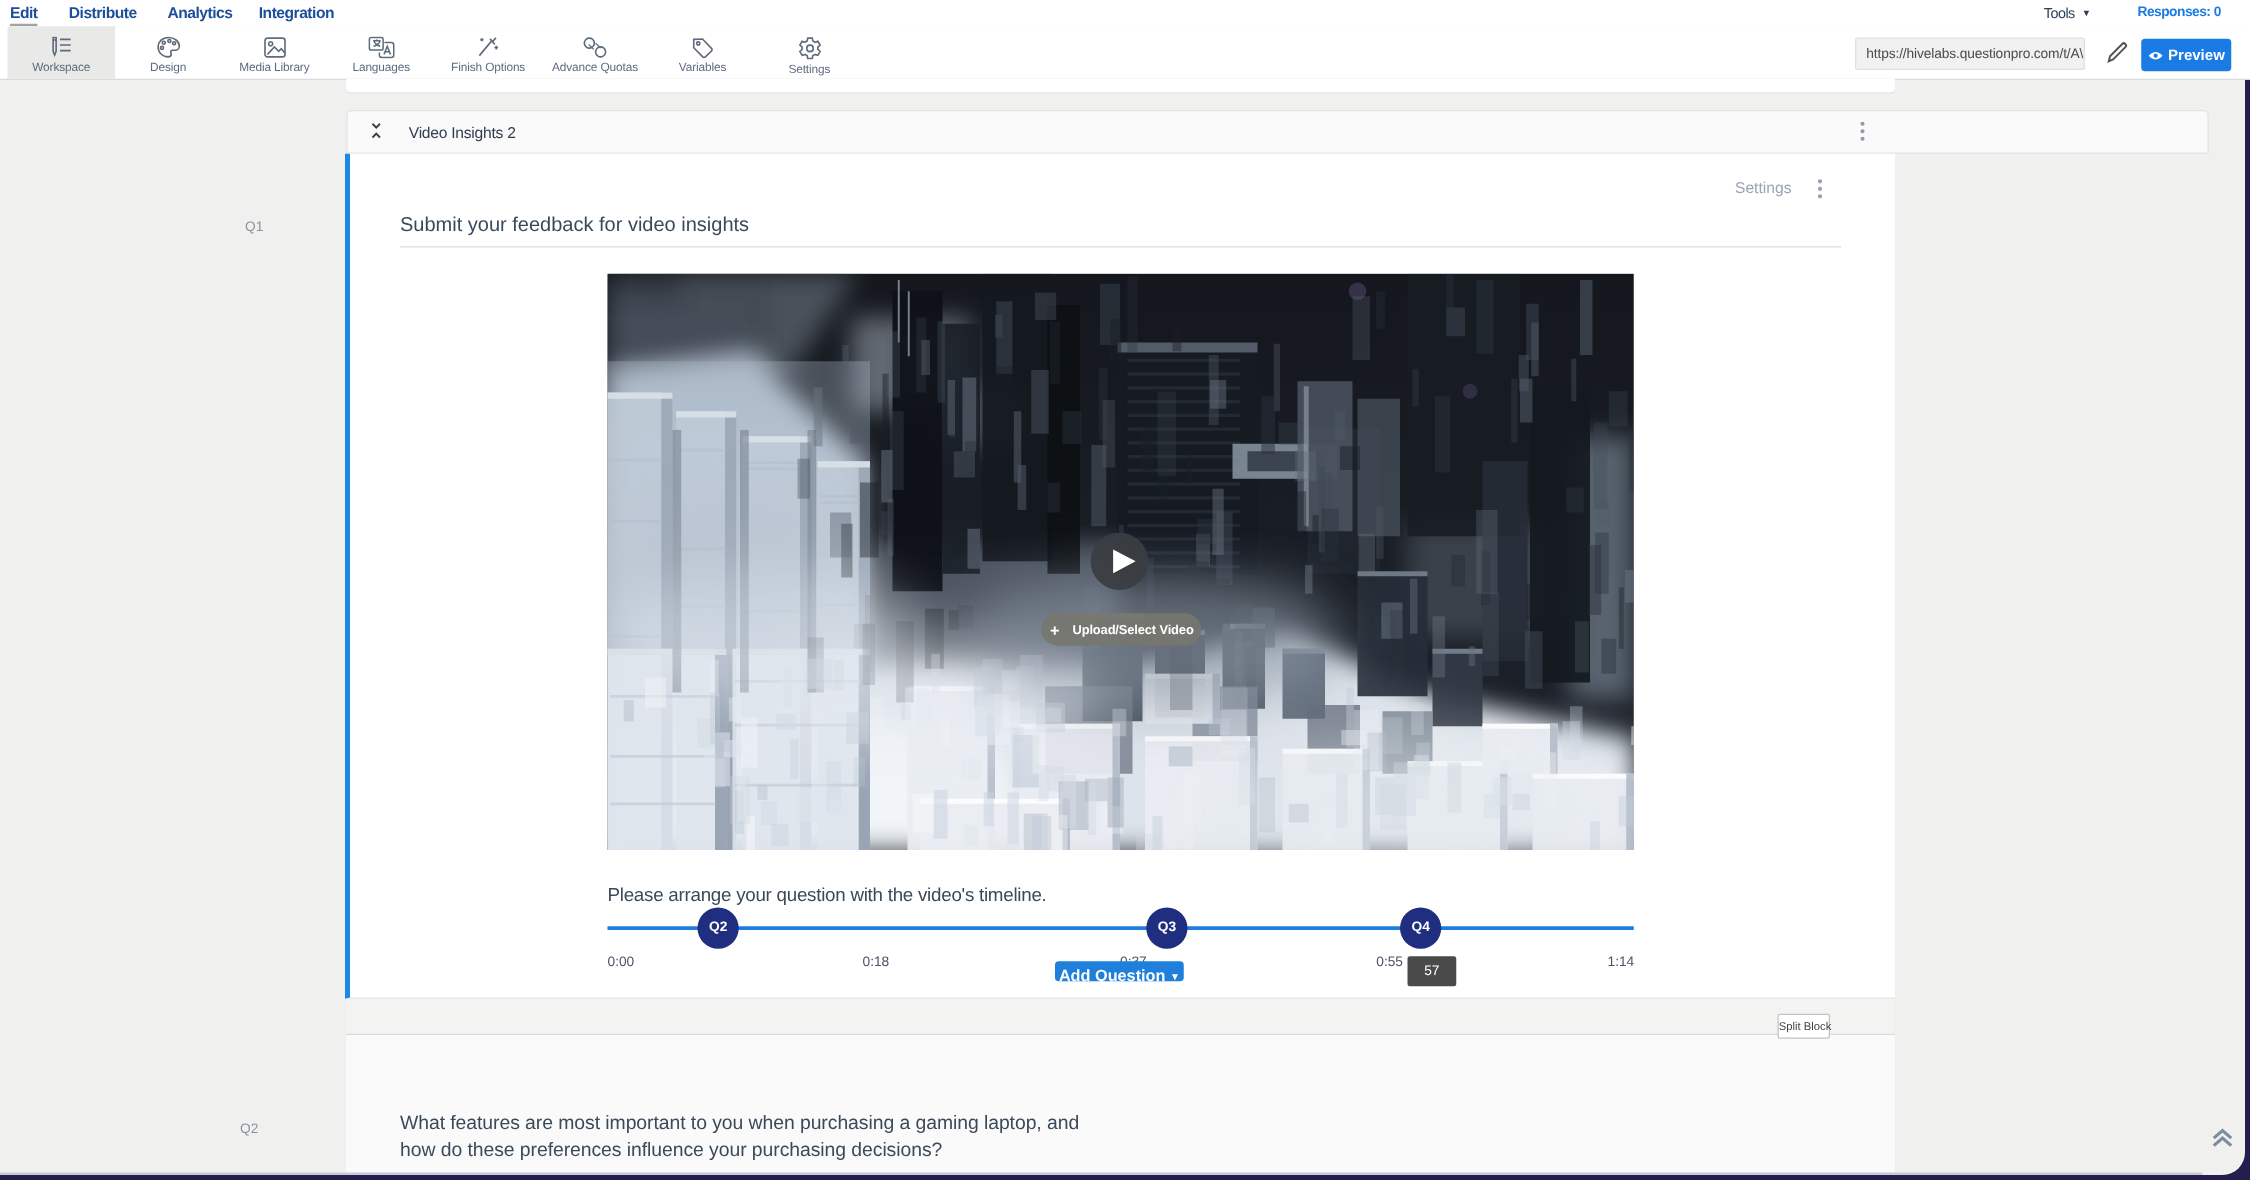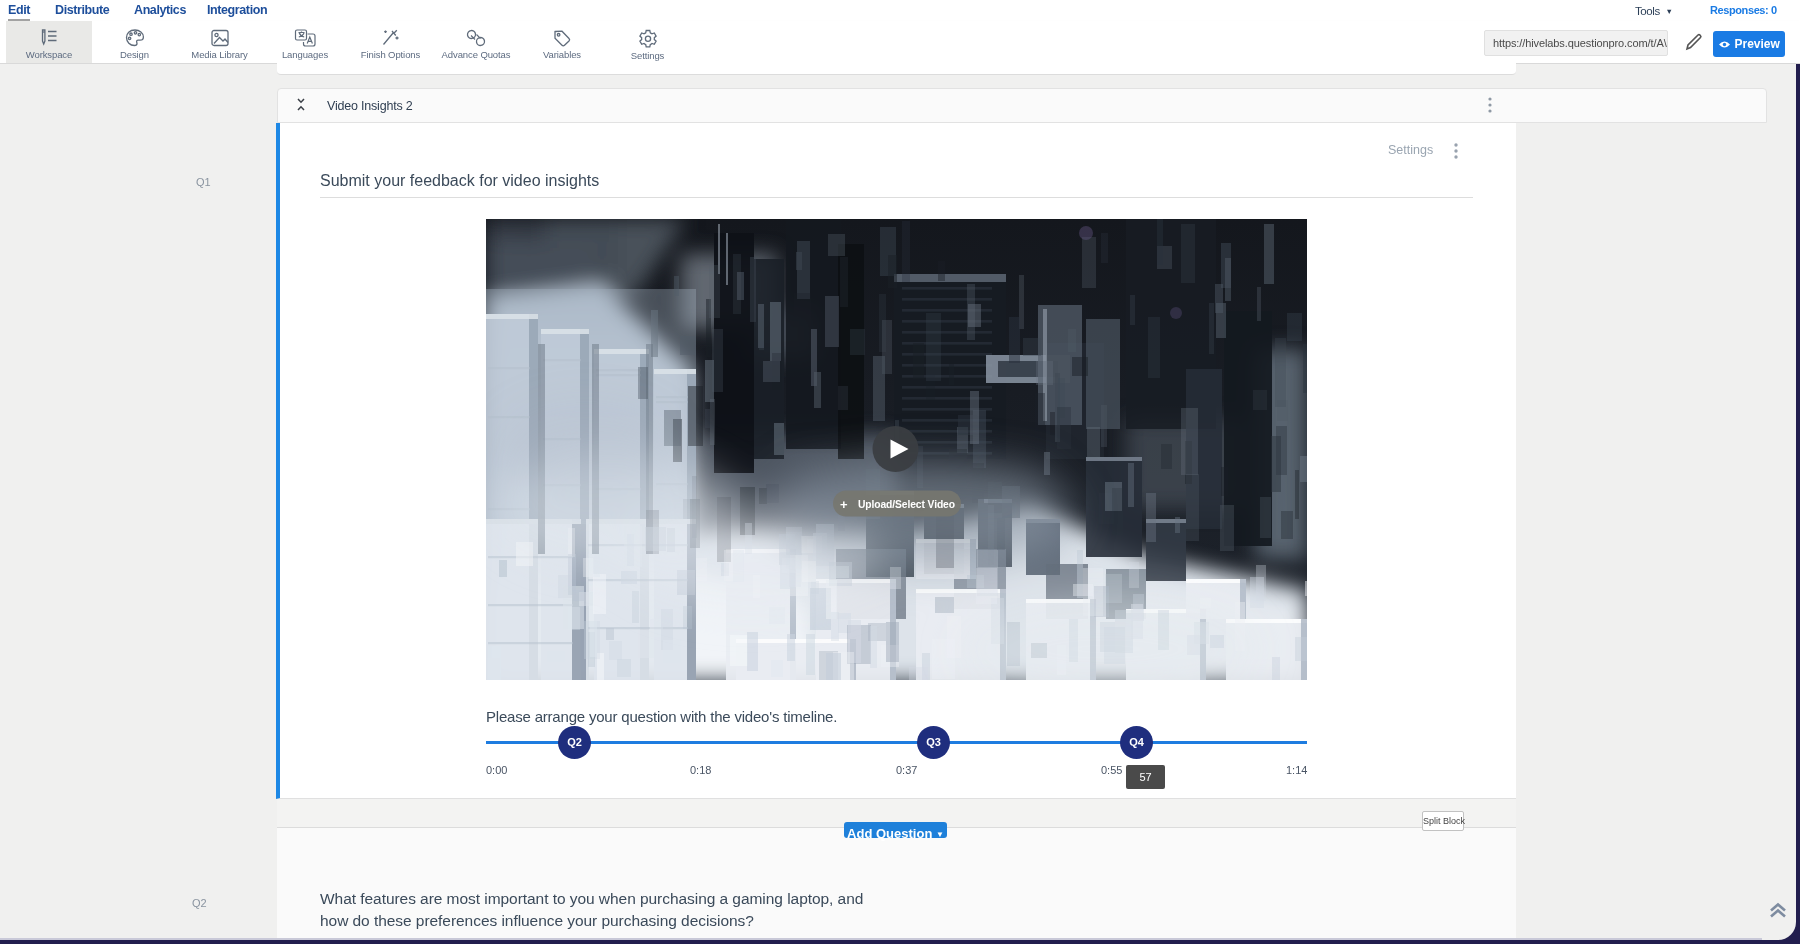--- a/index.html
+++ b/index.html
@@ -552,21 +552,21 @@
   <div class="abs" style="left:206px; top:641px; font-size:11px; color:#4a5565;">0:00</div>
   <div class="abs" style="left:410px; top:641px; font-size:11px; color:#4a5565;">0:18</div>
   <div class="abs" style="left:616px; top:641px; font-size:11px; color:#4a5565;">0:37</div>
   <div class="abs" style="left:821px; top:641px; font-size:11px; color:#4a5565;">0:55</div>
   <div class="abs" style="left:1006px; top:641px; font-size:11px; color:#4a5565;">1:14</div>
   <div class="abs" style="left:846px; top:642px; width:39px; height:24px; background:#4a4a4a; border-radius:2px; color:#fff; font-size:11px; text-align:center; line-height:24px;">57</div>
 </div>
 
 <div class="abs" style="left:277px; top:799px; width:1239px; height:29px; background:#f3f3f2;"></div>
 <div class="abs" style="left:277px; top:827px; width:1239px; height:1px; background:#dcdcdc;"></div>
-<div class="abs" style="z-index:5; left:844px; top:822px; width:103px; height:16px; background:#1e80da; border-radius:3px; color:#fff; font-size:13px; font-weight:600; text-align:center; line-height:23px;">Add Question <span style="font-size:8px; vertical-align:1px;">▼</span></div>
+<div class="abs" style="z-index:5; left:844px; top:769px; width:103px; height:16px; background:#1e80da; border-radius:3px; color:#fff; font-size:13px; font-weight:600; text-align:center; line-height:23px;">Add Question <span style="font-size:8px; vertical-align:1px;">▼</span></div>
 <div class="abs" style="z-index:5; left:1422px; top:811px; width:42px; white-space:nowrap; height:20px; background:#fff; border:1px solid #c2c2c2; border-radius:2px; font-size:9px; color:#444; text-align:center; line-height:18px;">Split Block</div>
 
 <div class="abs" style="left:277px; top:828px; width:1239px; height:110px; background:#fafafa;"></div>
 <div class="abs" style="left:320px; top:888px; font-size:15.5px; letter-spacing:-0.05px; color:#3b4a5a; line-height:22px; position:absolute;">What features are most important to you when purchasing a gaming laptop, and<br>how do these preferences influence your purchasing decisions?</div>
 
 <div class="abs" style="left:0; top:938px; width:1800px; height:2px; background:#c9c9d8;"></div>
 <div class="abs" style="left:1796px; top:64px; width:4px; height:880px; background:#221e4e;"></div>
 <div class="abs" style="left:0; top:940px; width:1800px; height:4px; background:#221e4e;"></div>
 <div class="abs" style="left:1772px; top:914px; width:28px; height:30px; background:#221e4e;"></div>
 <div class="abs" style="left:1762px; top:906px; width:34px; height:34px; background:#f0f0ef; border-bottom-right-radius:18px;"></div>

